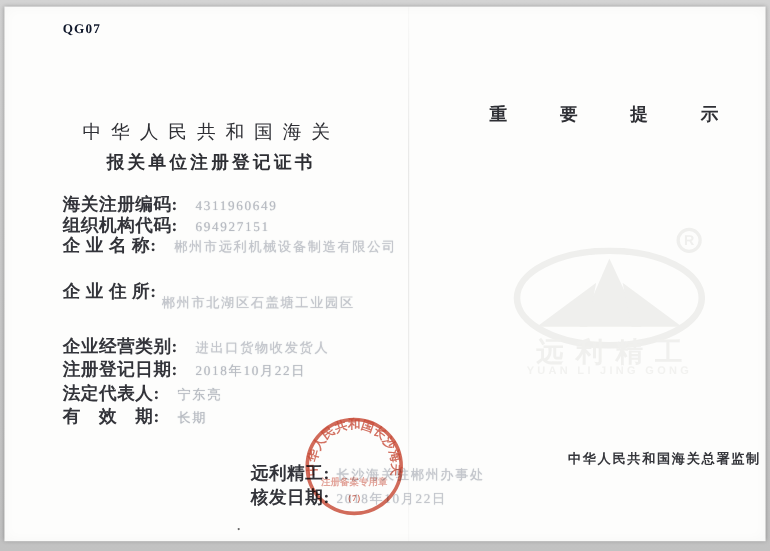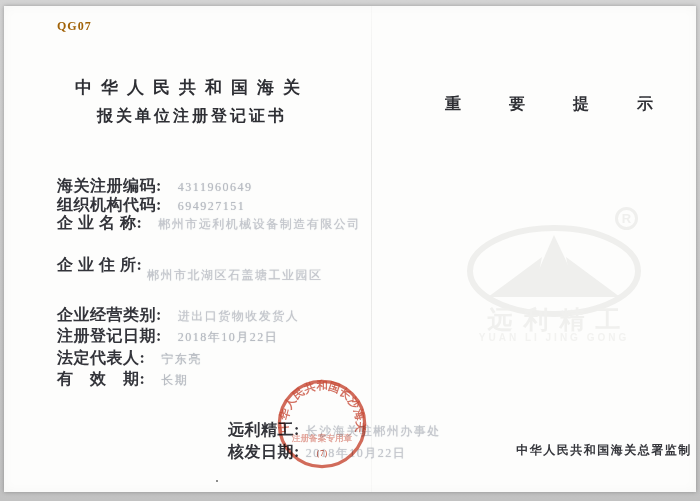--- a/index.html
+++ b/index.html
@@ -16,24 +16,24 @@
     box-shadow: 0 0 4px rgba(0,0,0,.28), inset 0 0 12px rgba(0,0,0,.03);
   }
   .fold {
     position:absolute; left:367px; top:0; bottom:0; width:1px;
     background: linear-gradient(to bottom, rgba(0,0,0,.02), rgba(0,0,0,.09) 30%, rgba(0,0,0,.07) 70%, rgba(0,0,0,.02));
   }
 
   
   .form-code {
     position:absolute; left:53px; top:13px;
-    font-size:12px; font-weight:bold; color:#a16207; letter-spacing:1px;
+    font-size:12px; font-weight:bold; color:#0f172a; letter-spacing:1px;
   }
   .cert-title { position:absolute; left:28px; top:70px; width:320px; text-align:center; color:#2e2f34; }
-  .cert-title .t1 { font-size:17px; font-weight:bold; letter-spacing:9px; }
+  .cert-title .t1 { font-size:17px; font-weight:normal; letter-spacing:9px;margin-top:32px; }
   .cert-title .t2 { font-size:16px; font-weight:bold; letter-spacing:3px; margin-top:7px; }
 
   .field { position:absolute; left:53px; height:16px; white-space:nowrap; }
   .field .lbl {
     display:inline-block; min-width:74px;
     font-size:16px; font-weight:bold; color:#33343a; letter-spacing:.5px;
   }
   .field .val {
     font-size:12px; color:#b7bbc2; letter-spacing:1.5px; margin-left:16px;
     text-shadow: 0 0 1px rgba(180,184,190,.7);
@@ -82,21 +82,21 @@
   .wm-cn {
     position:absolute; left:420px; top:297px; width:260px; text-align:center;
     font-size:25px; font-weight:bold; letter-spacing:11px; text-indent:11px; color:#f0f0ee;
   }
   .wm-en {
     position:absolute; left:420px; top:326px; width:260px; text-align:center;
     font-size:10px; font-weight:bold; letter-spacing:3px; color:#f2f2f0;
     font-family:"Liberation Sans",sans-serif;
   }
   .footer-note {
-    position:absolute; left:510px; top:436px; width:180px; text-align:center;
+    position:absolute; left:510px; top:403px; width:180px; text-align:center;
     font-size:12px; font-weight:bold; color:#35363b; letter-spacing:1.5px;
   }
 </style>
 </head>
 <body>
 
 <div class="scan">
 
   <div class="form-code">QG07</div>
 

